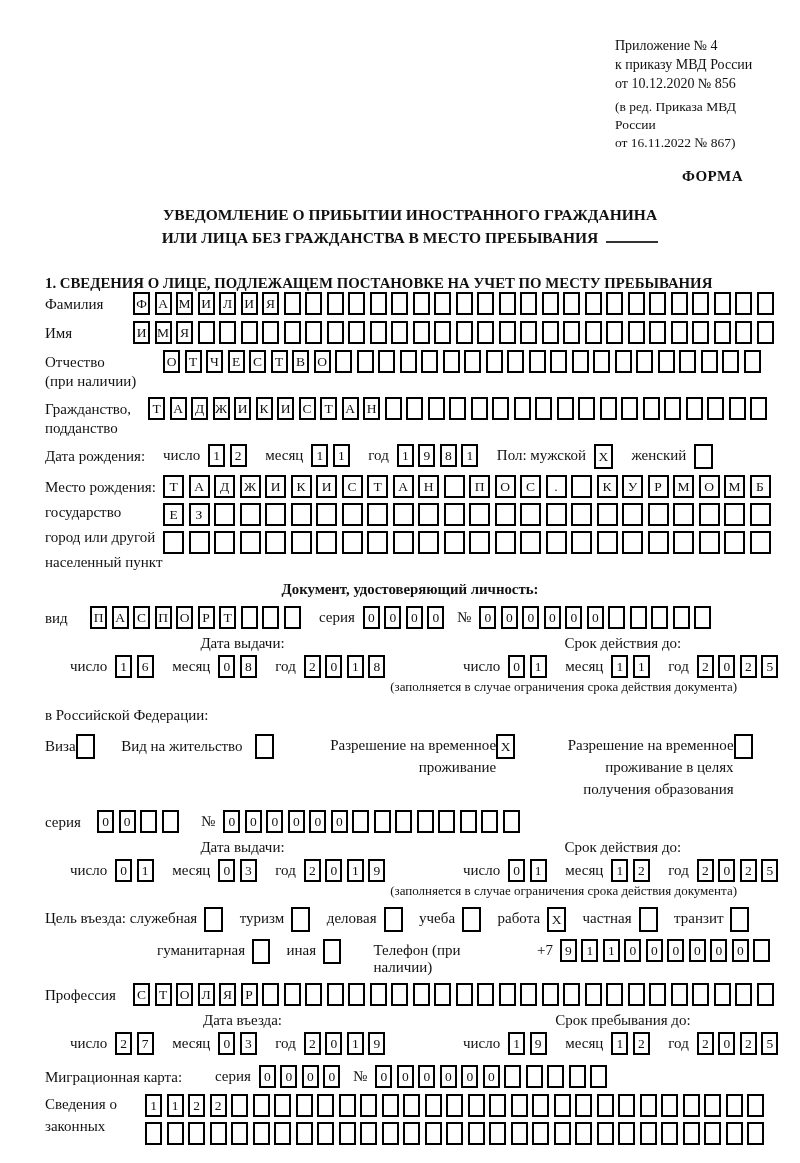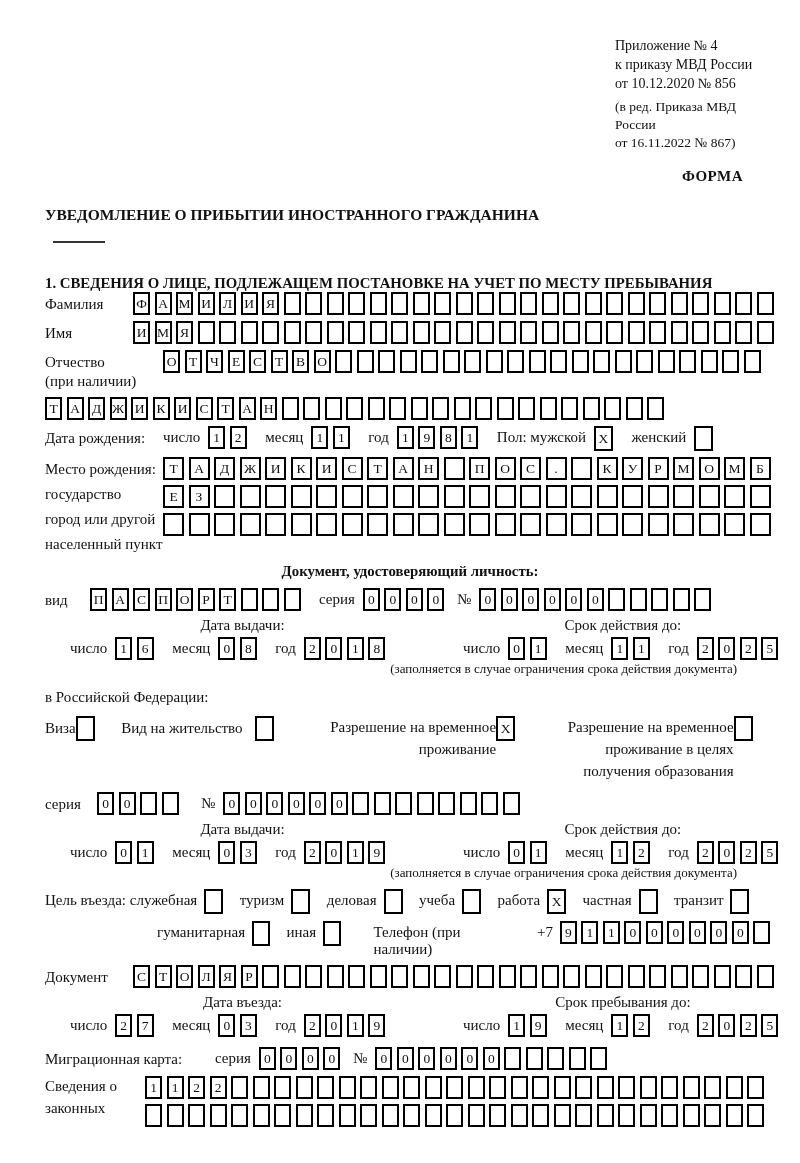--- a/index.html
+++ b/index.html
@@ -6,21 +6,21 @@
   body{width:800px;height:1163px;overflow:hidden;color:#111;
        font-family:"Liberation Serif","DejaVu Serif",serif;font-size:15px;}
   .page{padding:36px 25px 0 45px;box-sizing:border-box;}
 
   
   .appendix{margin-left:570px;font-size:14px;line-height:19px;}
   .appendix .rev{font-size:13.5px;margin-top:5px;line-height:18px;}
   .form-word{text-align:right;font-weight:bold;font-size:15px;margin:16px 32px 0 0;letter-spacing:.5px;}
 
   
-  .title{margin-top:18px;text-align:left;font-weight:bold;font-size:15.5px;line-height:23px;}
+  .title{margin-top:18px;text-align:center;font-weight:bold;font-size:15.5px;line-height:23px;}
   .title-underline{display:inline-block;width:52px;border-bottom:2px solid #333;margin-left:8px;vertical-align:baseline;}
   .section1{margin-top:26px;font-weight:bold;font-size:14.8px;}
 
   
   .cells{white-space:nowrap;}
   .cell{display:inline-block;box-sizing:border-box;width:17px;height:23px;border:2px solid #000;
         margin-right:4.5px;text-align:center;font-size:13.5px;line-height:19px;vertical-align:top;}
   .cell.wide{width:21px;}
   .cell.checkbox{width:19px;height:25px;line-height:21px;}
 
@@ -71,21 +71,21 @@
       <div>(в ред. Приказа МВД России</div>
       <div>от 16.11.2022 № 867)</div>
     </div>
   </div>
 
   <div class="form-word">ФОРМА</div>
 
   <div class="title">
     <div>УВЕДОМЛЕНИЕ О ПРИБЫТИИ ИНОСТРАННОГО ГРАЖДАНИНА</div>
     <div>
-      <span class="title-underline"></span>
+      <span>ИЛИ ЛИЦА БЕЗ ГРАЖДАНСТВА В МЕСТО ПРЕБЫВАНИЯ</span><span class="title-underline"></span>
     </div>
   </div>
 
   <div class="section1">1. СВЕДЕНИЯ О ЛИЦЕ, ПОДЛЕЖАЩЕМ ПОСТАНОВКЕ НА УЧЕТ ПО МЕСТУ ПРЕБЫВАНИЯ</div>
 
   <div class="frow mt14">
     <span class="flabel w88">Фамилия</span>
     <span class="cells"><span class="cell">Ф</span><span class="cell">А</span><span class="cell">М</span><span class="cell">И</span><span class="cell">Л</span><span class="cell">И</span><span class="cell">Я</span><span class="cell"></span><span class="cell"></span><span class="cell"></span><span class="cell"></span><span class="cell"></span><span class="cell"></span><span class="cell"></span><span class="cell"></span><span class="cell"></span><span class="cell"></span><span class="cell"></span><span class="cell"></span><span class="cell"></span><span class="cell"></span><span class="cell"></span><span class="cell"></span><span class="cell"></span><span class="cell"></span><span class="cell"></span><span class="cell"></span><span class="cell"></span><span class="cell"></span><span class="cell"></span></span>
   </div>
 
@@ -96,20 +96,24 @@
 
   <div class="frow">
     <span class="flabel w118">
       <div>Отчество</div>
       <div>(при наличии)</div>
     </span>
     <span class="cells"><span class="cell">О</span><span class="cell">Т</span><span class="cell">Ч</span><span class="cell">Е</span><span class="cell">С</span><span class="cell">Т</span><span class="cell">В</span><span class="cell">О</span><span class="cell"></span><span class="cell"></span><span class="cell"></span><span class="cell"></span><span class="cell"></span><span class="cell"></span><span class="cell"></span><span class="cell"></span><span class="cell"></span><span class="cell"></span><span class="cell"></span><span class="cell"></span><span class="cell"></span><span class="cell"></span><span class="cell"></span><span class="cell"></span><span class="cell"></span><span class="cell"></span><span class="cell"></span><span class="cell"></span></span>
   </div>
 
   <div class="frow">
+    <span class="flabel w103">
+      <div>Гражданство,</div>
+      <div>подданство</div>
+    </span>
     <span class="cells"><span class="cell">Т</span><span class="cell">А</span><span class="cell">Д</span><span class="cell">Ж</span><span class="cell">И</span><span class="cell">К</span><span class="cell">И</span><span class="cell">С</span><span class="cell">Т</span><span class="cell">А</span><span class="cell">Н</span><span class="cell"></span><span class="cell"></span><span class="cell"></span><span class="cell"></span><span class="cell"></span><span class="cell"></span><span class="cell"></span><span class="cell"></span><span class="cell"></span><span class="cell"></span><span class="cell"></span><span class="cell"></span><span class="cell"></span><span class="cell"></span><span class="cell"></span><span class="cell"></span><span class="cell"></span><span class="cell"></span></span>
   </div>
 
   <div class="frow">
     <span class="flabel" style="width:112px">Дата рождения:</span>
     <span class="dlbl" style="margin-left:6px">число</span>
     <span class="cells"><span class="cell">1</span><span class="cell">2</span></span>
     <span class="dlbl">месяц</span>
     <span class="cells"><span class="cell">1</span><span class="cell">1</span></span>
     <span class="dlbl">год</span>
@@ -246,21 +250,21 @@
     <span class="lbl">гуманитарная</span>
     <span class="cell checkbox"></span>
     <span class="lbl gap">иная</span>
     <span class="cell checkbox"></span>
     <span class="lbl" style="margin-left:28px">Телефон (при наличии)</span>
     <span class="lbl" style="margin-left:18px">+7</span>
     <span class="cells"><span class="cell">9</span><span class="cell">1</span><span class="cell">1</span><span class="cell">0</span><span class="cell">0</span><span class="cell">0</span><span class="cell">0</span><span class="cell">0</span><span class="cell">0</span><span class="cell"></span></span>
   </div>
 
   <div class="frow">
-    <span class="flabel w88">Документ</span>
+    <span class="flabel w88">Профессия</span>
     <span class="cells"><span class="cell">С</span><span class="cell">Т</span><span class="cell">О</span><span class="cell">Л</span><span class="cell">Я</span><span class="cell">Р</span><span class="cell"></span><span class="cell"></span><span class="cell"></span><span class="cell"></span><span class="cell"></span><span class="cell"></span><span class="cell"></span><span class="cell"></span><span class="cell"></span><span class="cell"></span><span class="cell"></span><span class="cell"></span><span class="cell"></span><span class="cell"></span><span class="cell"></span><span class="cell"></span><span class="cell"></span><span class="cell"></span><span class="cell"></span><span class="cell"></span><span class="cell"></span><span class="cell"></span><span class="cell"></span><span class="cell"></span></span>
   </div>
 
   <div class="dates">
     <div class="dcol-left">
       <div class="dtitle">Дата въезда:</div>
       <div class="dfields">
         <span class="dlbl first">число</span>
         <span class="cells"><span class="cell">2</span><span class="cell">7</span></span>
         <span class="dlbl">месяц</span>

